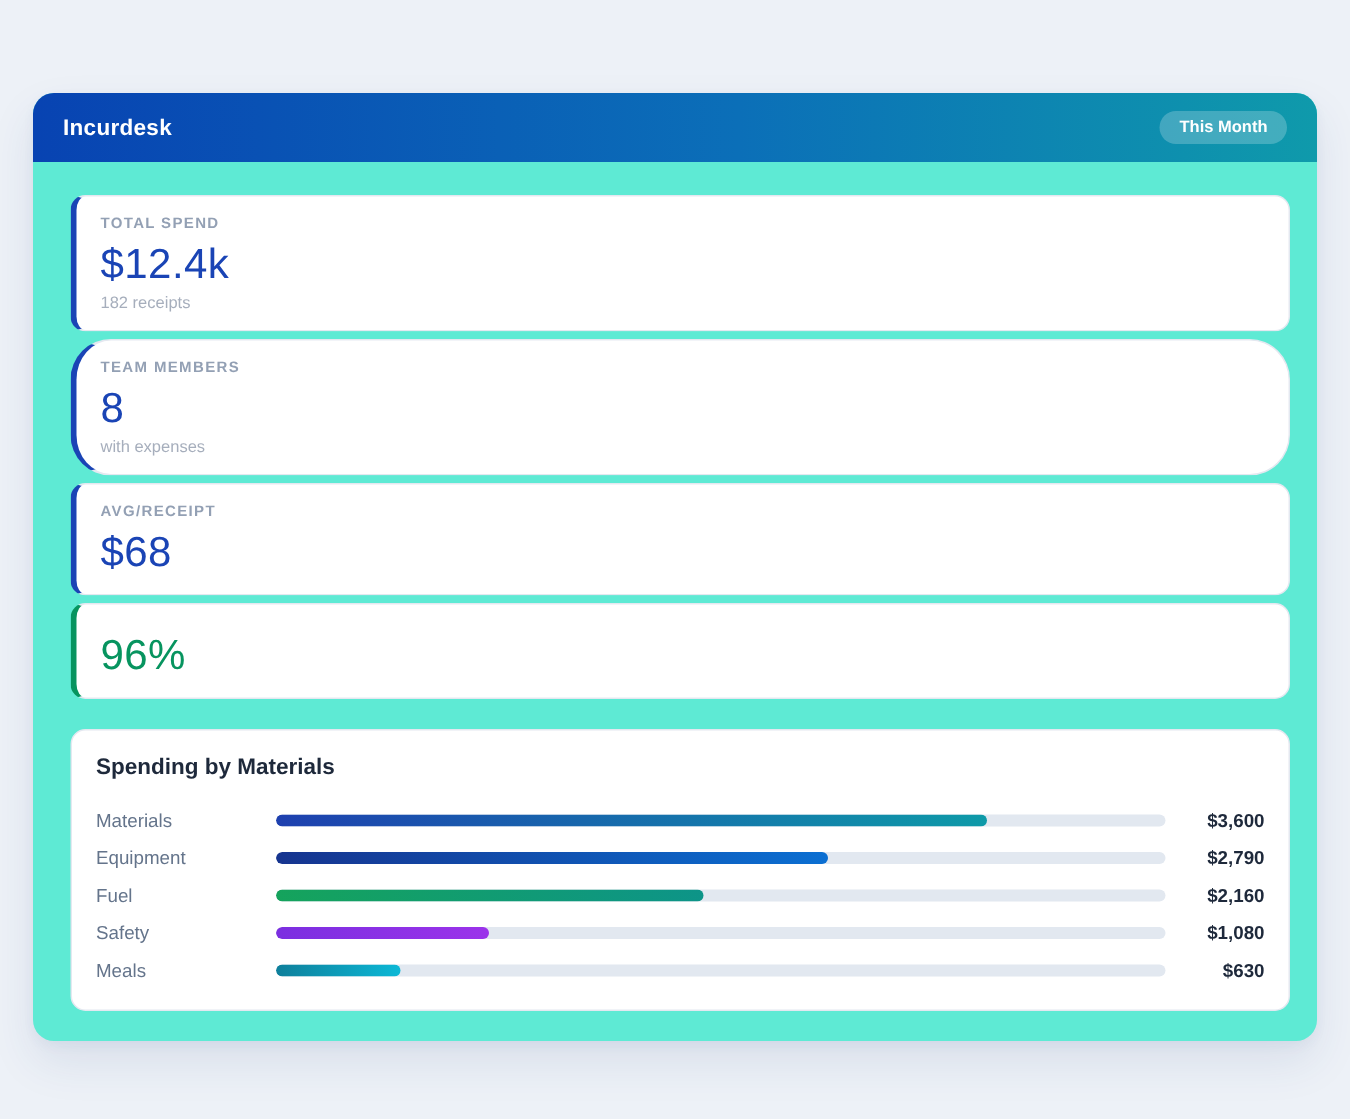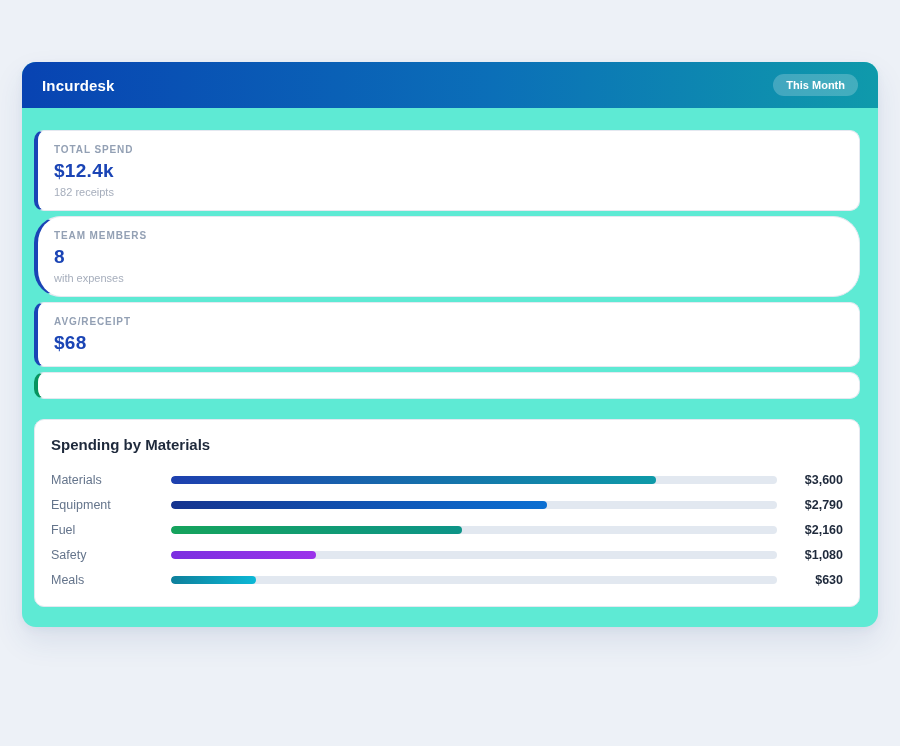--- a/index.html
+++ b/index.html
@@ -36,41 +36,41 @@
     background: rgba(255,255,255,0.22);
     color: #ffffff;
     font-size: 11px;
     font-weight: 700;
     padding: 5px 13px;
     border-radius: 12px;
     cursor: pointer;
     border: none;
   }
   .app-body {
-    padding: 22px 18px 20px 12px;
+    padding: 22px 18px 20px 25px;
   }
   .stat-card {
     background: #ffffff;
     border: 1px solid #e4e8f0;
     border-left-width: 4px;
     border-left-style: solid;
     border-radius: 10px;
     padding: 13px 16px 12px 16px;
     margin-bottom: 5px;
   }
   .stat-label {
     font-size: 10px;
     font-weight: 700;
     letter-spacing: 0.9px;
     color: #93a0b4;
     text-transform: uppercase;
   }
   .stat-value {
-    font-size: 19px;
-    font-weight: 700;
+    font-size: 28px;
+    font-weight: 400;
     margin-top: 5px;
     letter-spacing: 0.3px;
   }
   .stat-sub {
     font-size: 11px;
     color: #a6aebc;
     margin-top: 4px;
   }
   .spend-card {
     background: #ffffff;
@@ -137,20 +137,21 @@
       <div class="stat-value" style="color: rgb(26, 68, 181);">8</div>
       <div class="stat-sub">with expenses</div>
     </div>
 
     <div class="stat-card" style="border-left-color: rgb(26, 68, 181);">
       <div class="stat-label">AVG/RECEIPT</div>
       <div class="stat-value" style="color: rgb(26, 68, 181);">$68</div>
     </div>
 
     <div class="stat-card" style="border-left-color: rgb(7, 148, 95);">
+      <div class="stat-value" style="color: rgb(7, 148, 95);">96%</div>
     </div>
 
     <div class="spend-card">
       <div class="spend-title">Spending by Materials</div>
       <div id="cat-rows">
           <div class="cat-row">
             <div class="cat-label">Materials</div>
             <div class="bar-track" style="background: rgb(226, 232, 240);">
               <div class="bar-fill" style="width: 80%; background: linear-gradient(90deg, rgb(30, 64, 175), rgb(14, 154, 168));"></div>
             </div>

